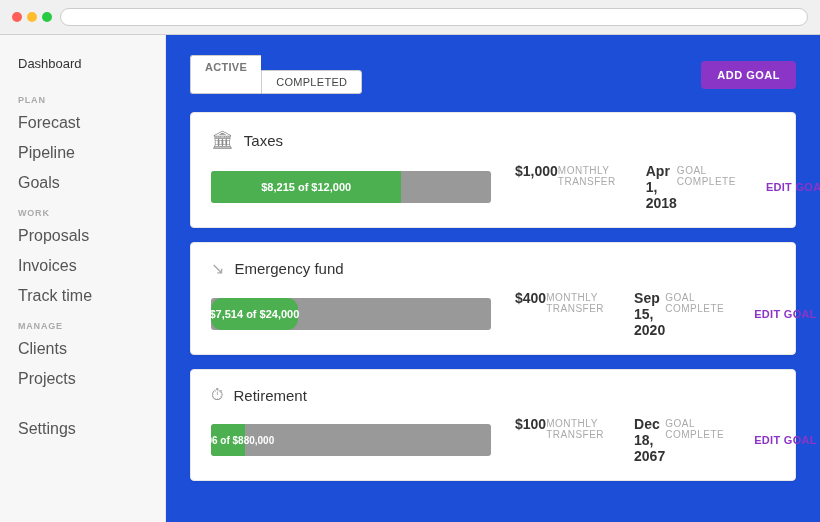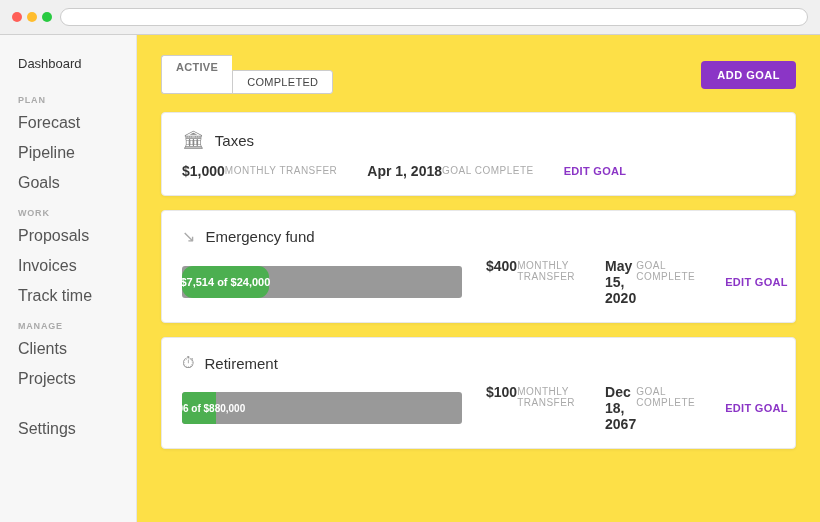--- a/index.html
+++ b/index.html
@@ -40,21 +40,21 @@
     }
 
     .app-container {
       display: flex;
       height: calc(522px - 35px);
       background: #fff;
     }
 
     
     .sidebar {
-      width: 137px;
+      width: 166px;
       background: #f7f7f7;
       border-right: 1px solid #e5e5e5;
       padding: 15px 0;
       flex-shrink: 0;
     }
     .sidebar-item {
       padding: 6px 18px;
       font-size: 16px;
       color: #555;
       cursor: pointer;
@@ -70,21 +70,21 @@
     .sidebar-item.dashboard {
       font-size: 13px;
       font-weight: 500;
       color: #333;
       margin-bottom: 8px;
     }
 
     
     .main-content {
       flex: 1;
-      background: #fde047;
+      background: #1d4ed8;
       padding: 20px 24px;
       overflow-y: auto;
     }
 
     
     .tab-bar {
       display: flex;
       align-items: center;
       justify-content: space-between;
       margin-bottom: 18px;
@@ -265,20 +265,27 @@
     </div>
 
     <div>
 
       <div class="goal-card">
         <div class="goal-header">
           <span class="goal-icon">🏛</span>
           <span class="goal-title">Taxes</span>
         </div>
         <div class="goal-body">
+          <div class="progress-section">
+            <div class="progress-bar-container">
+              <div class="progress-bar-fill" style="width: 68%;">
+                <span class="progress-label">$8,215 of $12,000</span>
+              </div>
+            </div>
+          </div>
           <div class="goal-info">
             <div class="info-block">
               <span class="info-value">$1,000</span>
               <span class="info-label">MONTHLY TRANSFER</span>
             </div>
             <div class="info-block">
               <span class="info-value">Apr 1, 2018</span>
               <span class="info-label">GOAL COMPLETE</span>
             </div>
             <button class="edit-goal-btn">EDIT GOAL</button>
@@ -298,21 +305,21 @@
                 <span class="progress-label">$7,514 of $24,000</span>
               </div>
             </div>
           </div>
           <div class="goal-info">
             <div class="info-block">
               <span class="info-value">$400</span>
               <span class="info-label">MONTHLY TRANSFER</span>
             </div>
             <div class="info-block">
-              <span class="info-value">May 15, 2020</span>
+              <span class="info-value">Sep 15, 2020</span>
               <span class="info-label">GOAL COMPLETE</span>
             </div>
             <button class="edit-goal-btn">EDIT GOAL</button>
           </div>
         </div>
       </div>
 
       <div class="goal-card">
         <div class="goal-header">
           <span class="goal-icon" style="font-size:16px;">⏱</span>

